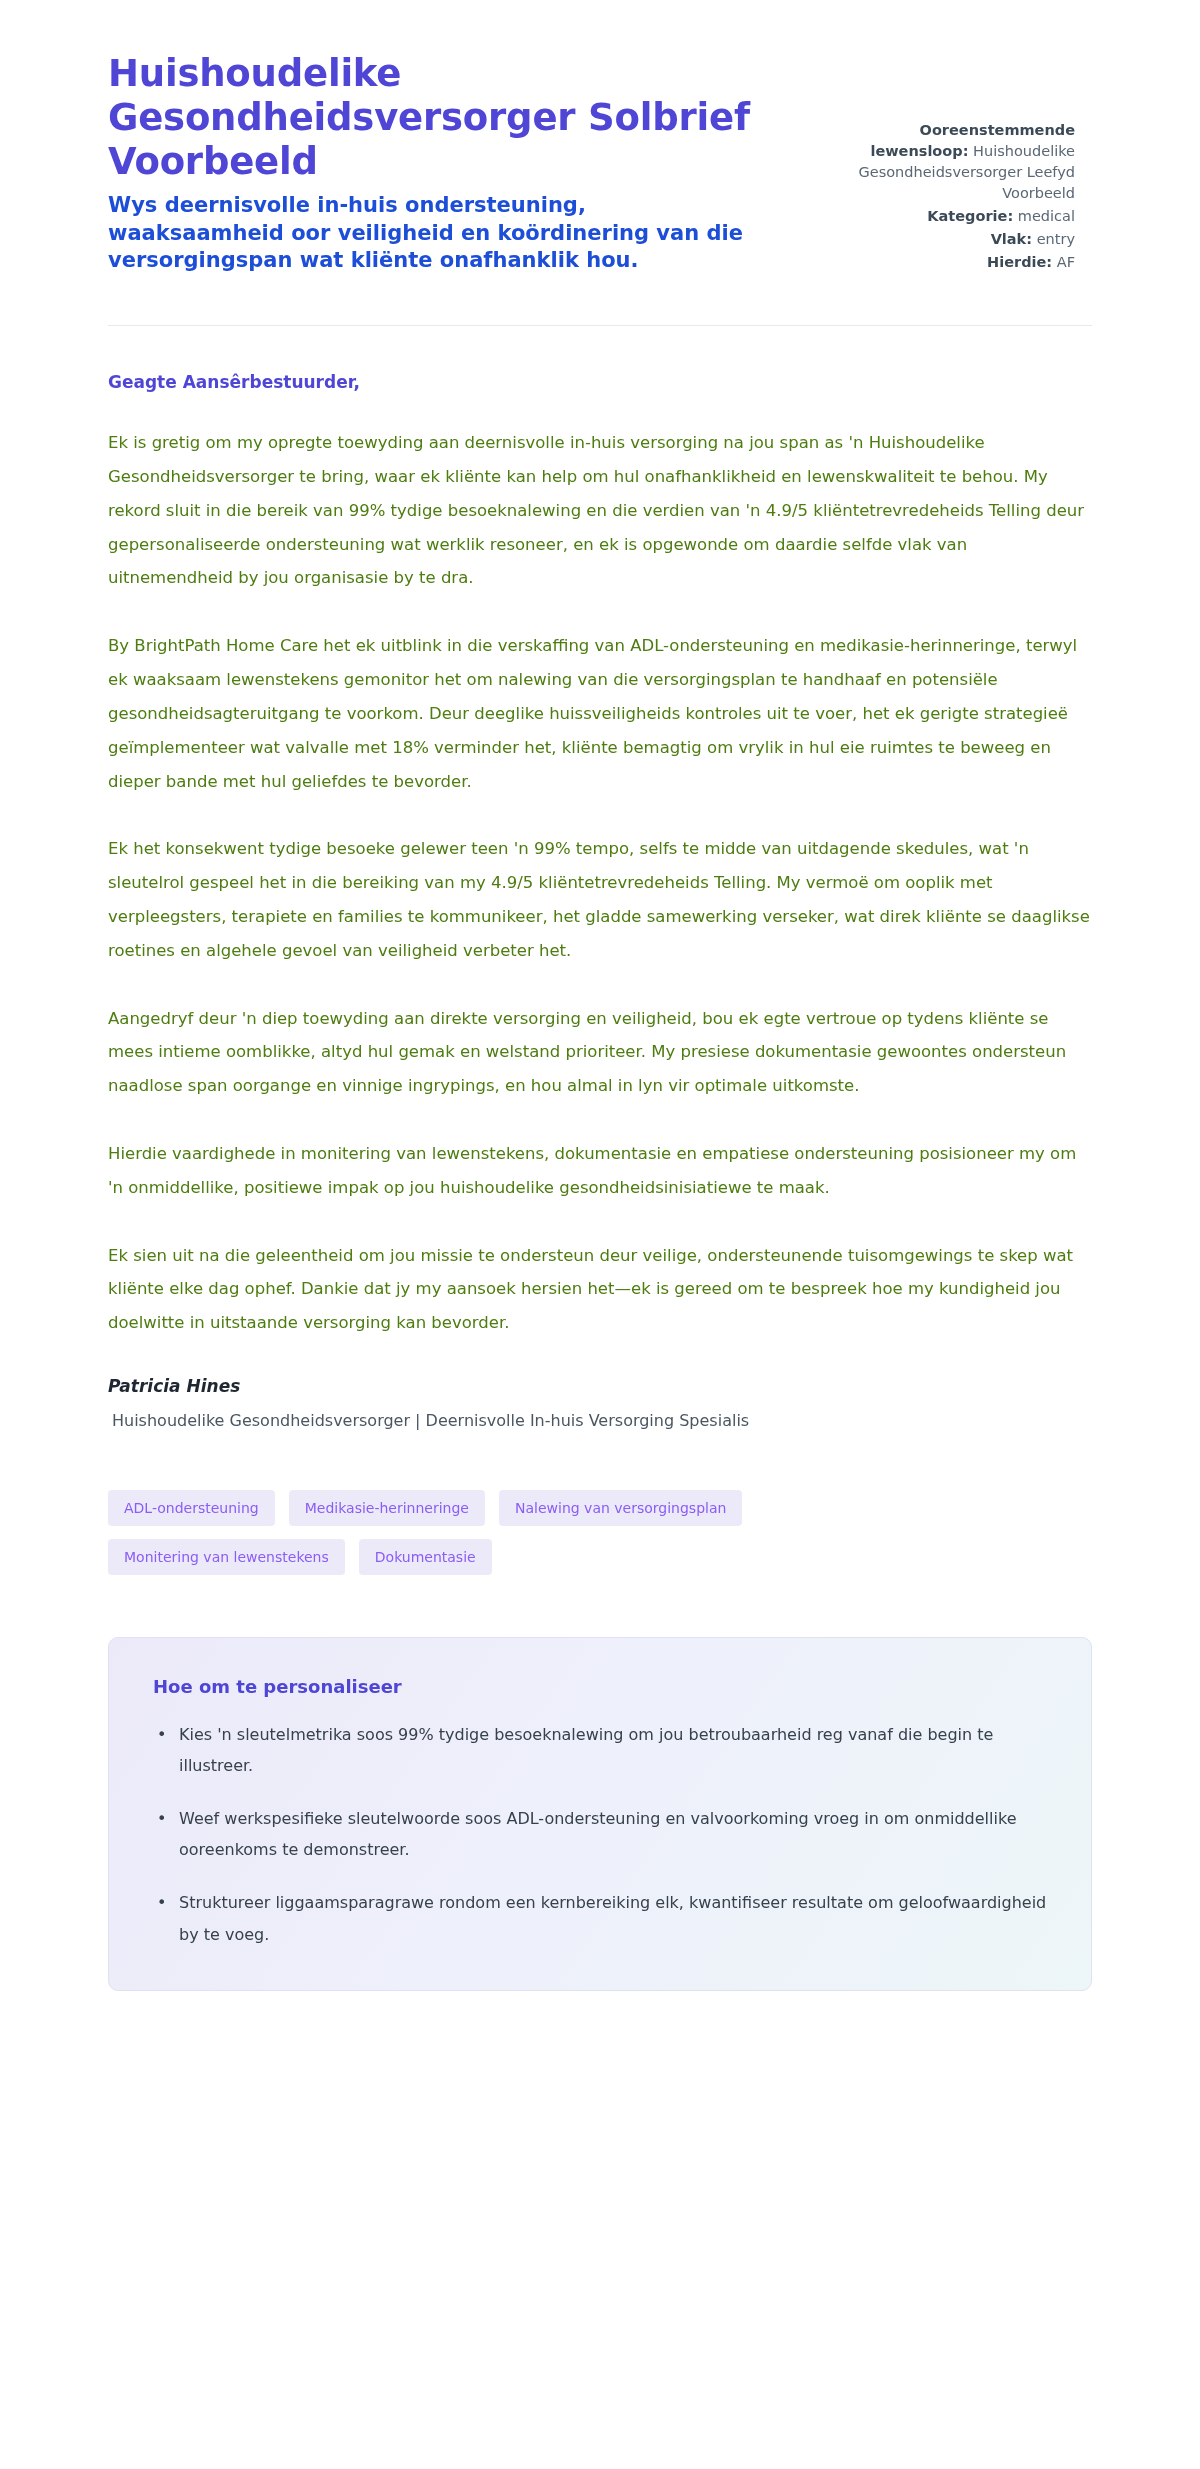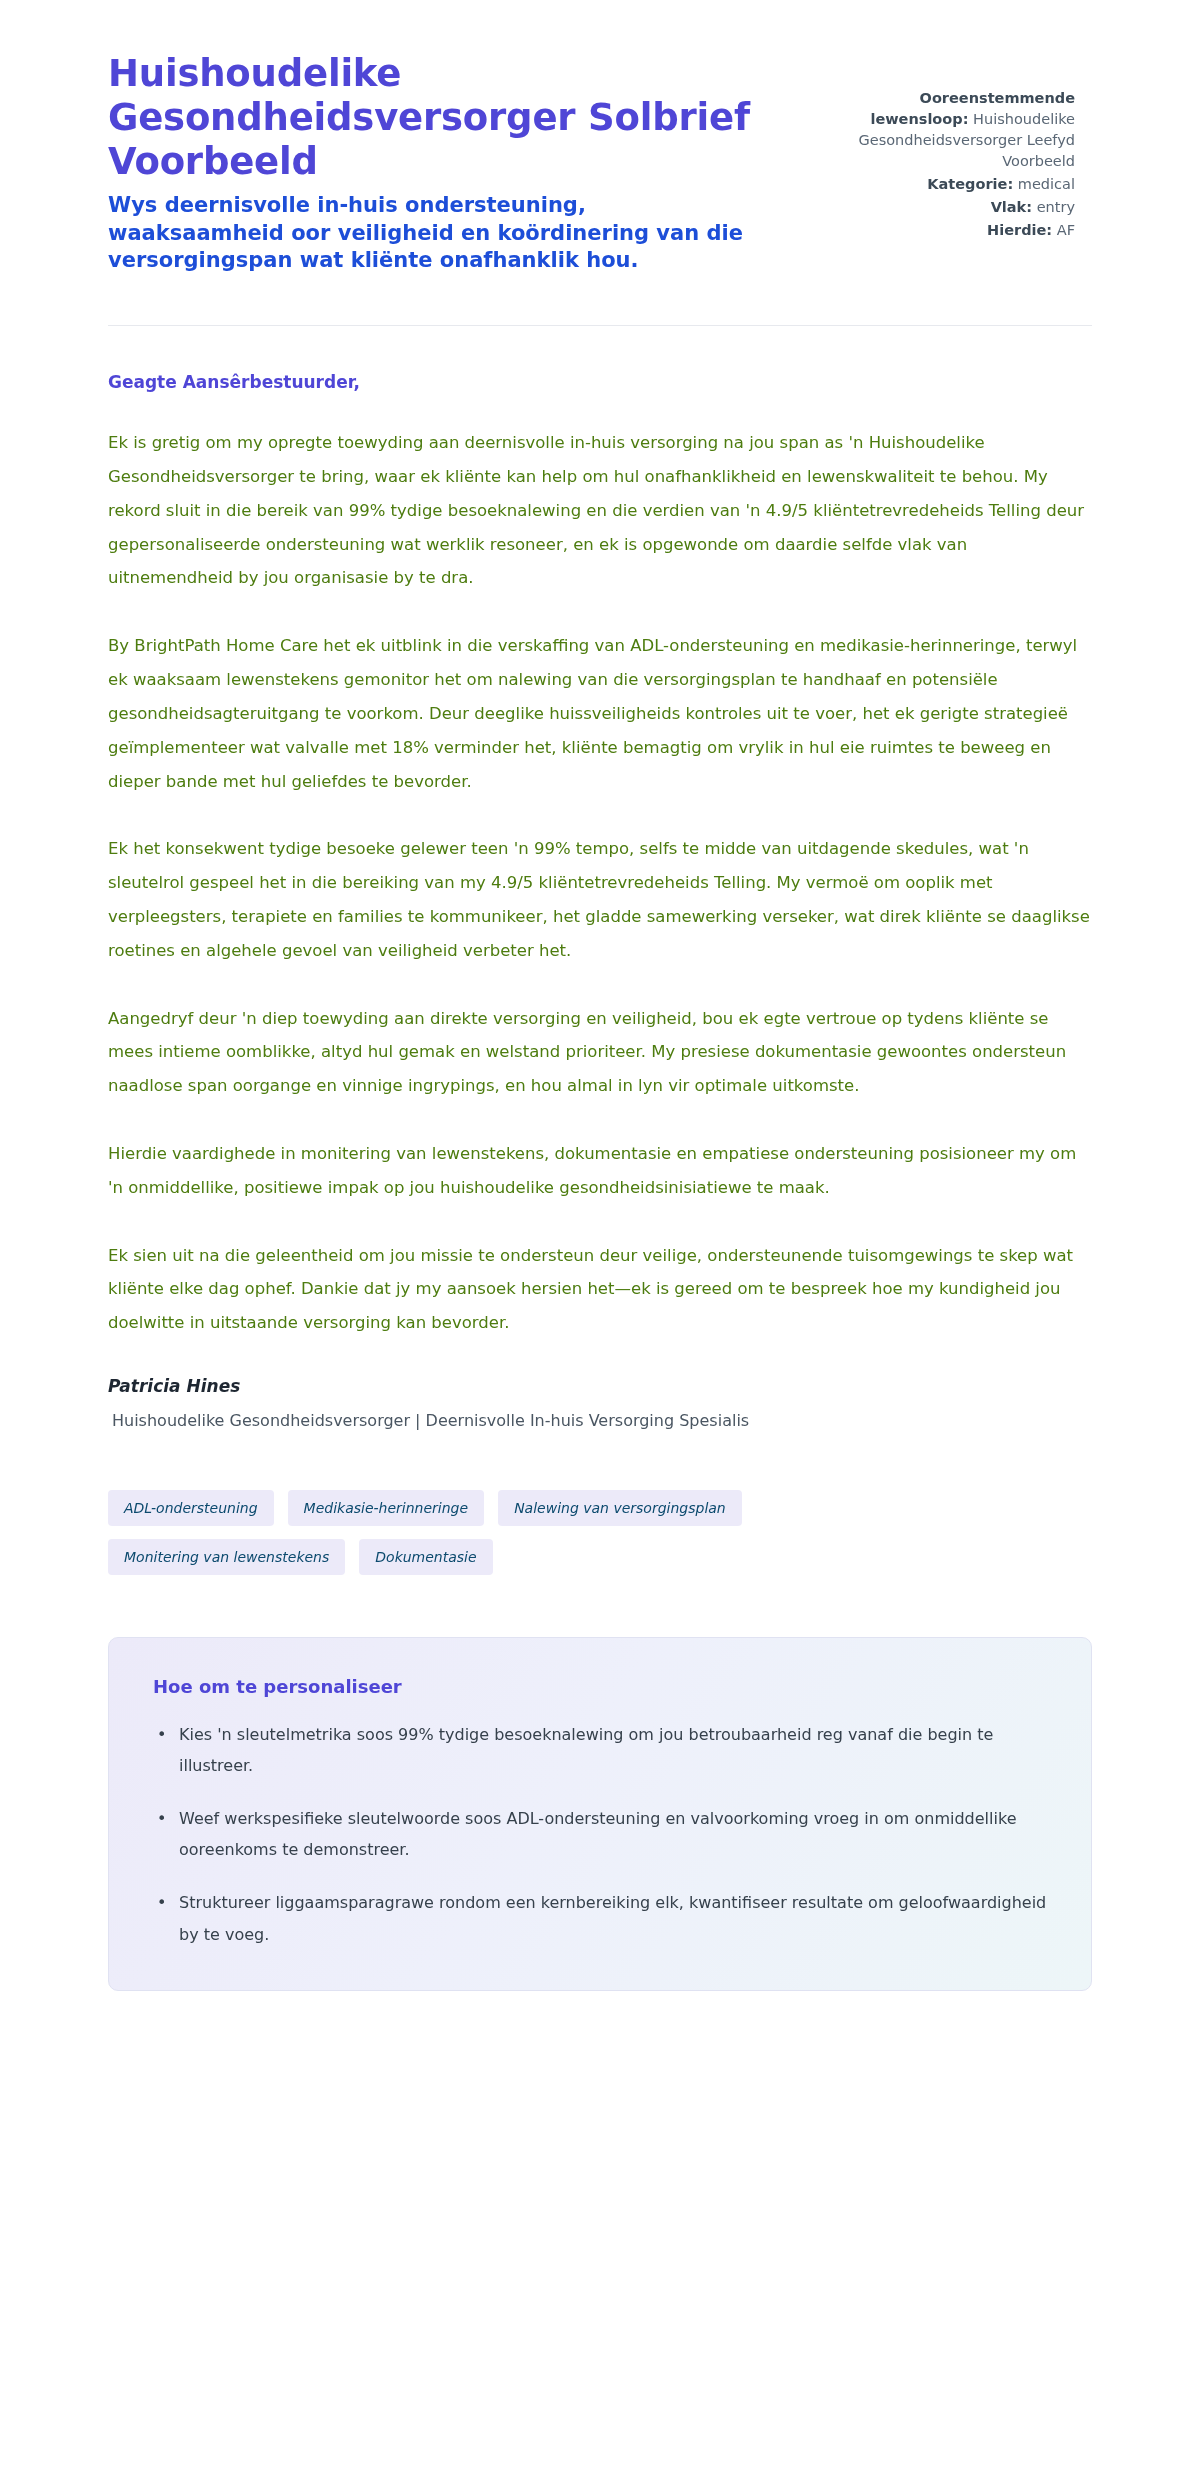--- a/index.html
+++ b/index.html
@@ -23,21 +23,21 @@
   .page {
     width: 1200px;
     min-height: 2469px;
     padding: 52px 108px 40px 108px;
     background: #ffffff;
   }
 
   
   .doc-header {
     display: flex;
-    align-items: center;
+    align-items: flex-end;
     justify-content: space-between;
     gap: 55px;
   }
 
   .header-left {
     flex: 0 1 690px;
     max-width: 690px;
   }
 
   .doc-title {
@@ -122,27 +122,26 @@
   .tag-list {
     display: flex;
     flex-wrap: wrap;
     gap: 13px 14px;
     margin-top: 56px;
     max-width: 800px;
   }
 
   .tag {
     background: #eceaf9;
-    color: #0c4a6e;
+    color: #8b5cf6;
     font-size: 14px;
     line-height: 1;
     padding: 11px 16px;
     border-radius: 4px;
     white-space: nowrap;
-    font-style: italic;
   }
 
   
   .tips-box {
     margin-top: 62px;
     background: linear-gradient(125deg, #eceaf9 0%, #eef0fb 45%, #edf6f8 100%);
     border: 1px solid #e0e2f2;
     border-radius: 10px;
     padding: 38px 44px 40px 44px;
   }

